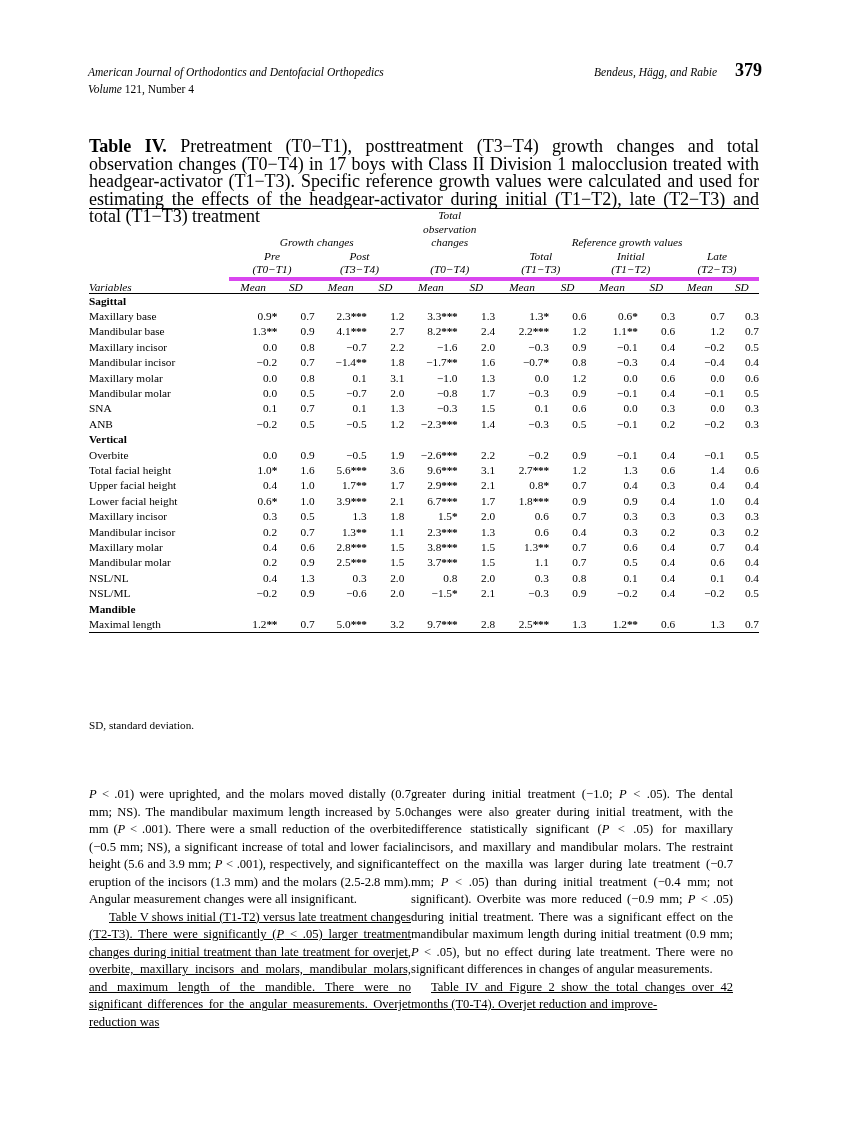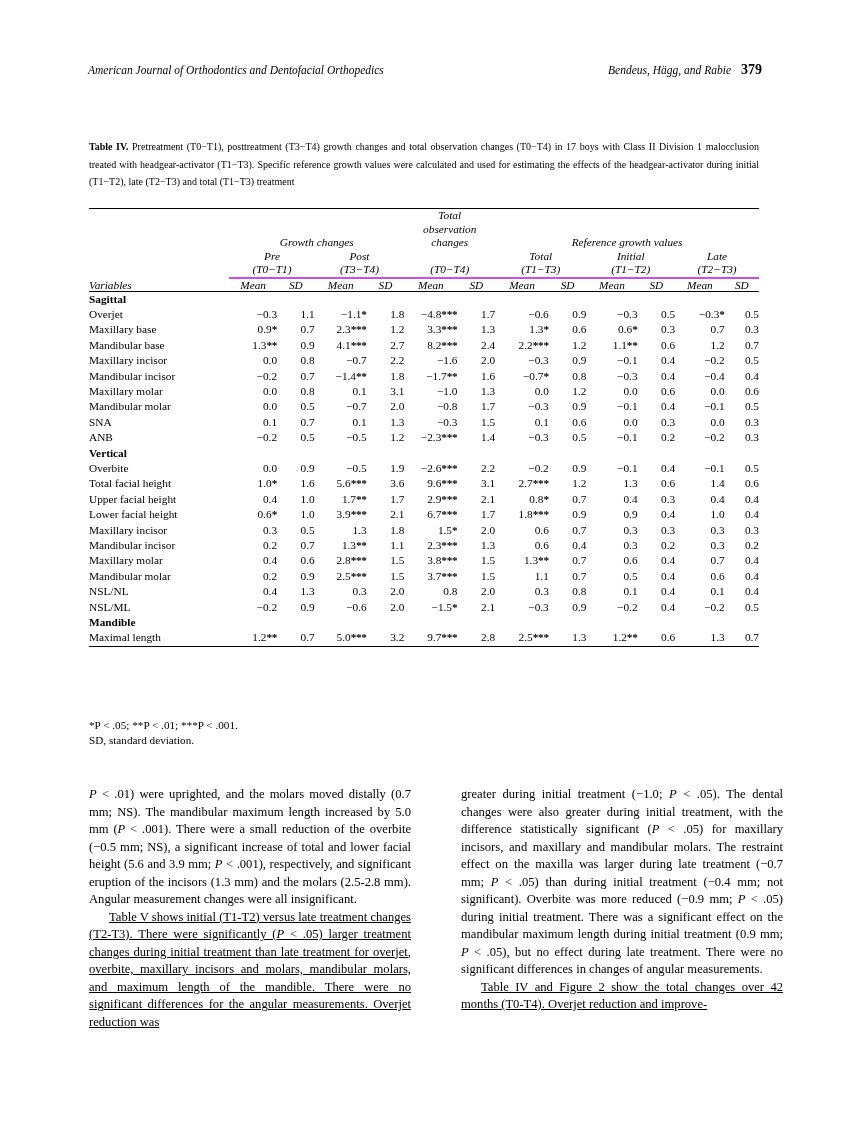--- a/index.html
+++ b/index.html
@@ -39,36 +39,36 @@
   .rh-left {
     font-style: italic;
     font-family: "Liberation Serif", serif;
   }
   .rh-right {
     font-style: italic;
   }
   .rh-page {
     font-style: normal;
     font-weight: bold;
-    font-size: 14px;
-    margin-left: 10px;
+    font-size: 18px;
+    margin-left: 18px;
   }
   .rh-vol {
     font-style: italic;
     margin-top: 1px;
   }
   .rh-vol .normal { font-style: normal; }
 
   
   .tbl-caption {
     position: absolute;
     left: 89px;
     top: 138px;
     width: 670px;
-    font-size: 10px;
+    font-size: 18px;
     line-height: 17.6px;
     text-align: justify;
   }
   .tbl-caption b { font-weight: bold; }
 
   
   .tbl-wrap {
     position: absolute;
     left: 89px;
     top: 208px;
@@ -79,21 +79,21 @@
     width: 670px;
     font-size: 11.3px;
   }
   table.data td, table.data th {
     padding: 0;
     vertical-align: bottom;
     font-weight: normal;
   }
 
   .rule-top { border-top: 1.6px solid #000; }
-  .rule-thin { border-top: 2px solid #d946ef; }
+  .rule-thin { border-top: 4px solid #d946ef; }
   .rule-bottom { border-bottom: 1.6px solid #000; }
 
   .grp-label {
     font-style: italic;
     text-align: center;
     font-size: 11.3px;
     line-height: 13.5px;
     padding-bottom: 2px;
   }
   .sub-label {
@@ -150,37 +150,38 @@
   
   .col {
     position: absolute;
     top: 786px;
     width: 322px;
     font-size: 12.6px;
     line-height: 17.5px;
     text-align: justify;
   }
   .col-left { left: 89px; }
-  .col-right { left: 461px; }
+  .col-right { left: 411px; }
   .col p { margin: 0; text-indent: 0; }
   .col p.indent { text-indent: 20px; text-decoration: underline; }
   .col i { font-style: italic; }
 </style>
 </head>
 <body>
 
 <div class="page">
 
   <div class="runhead">
     <div class="rh-row">
       <span class="rh-left">American Journal of Orthodontics and Dentofacial Orthopedics</span>
       <span>
         <span class="rh-right">Bendeus, Hägg, and Rabie</span><span class="rh-page">379</span>
       </span>
     </div>
+    <div class="rh-vol"><span>Volume</span><span class="normal"> 121, Number 4</span></div>
   </div>
 
   <div class="tbl-caption">
     <b>Table IV.</b>
     <span>Pretreatment (T0−T1), posttreatment (T3−T4) growth changes and total observation changes (T0−T4) in 17 boys with Class II Division 1 malocclusion treated with headgear-activator (T1−T3). Specific reference growth values were calculated and used for estimating the effects of the headgear-activator during initial (T1−T2), late (T2−T3) and total (T1−T3) treatment</span>
   </div>
 
   <div class="tbl-wrap">
     <table class="data">
       <colgroup>
@@ -281,35 +282,20 @@
             <td class="num rule-top"></td>
             <td class="num rule-top"></td>
             <td class="num rule-top"></td>
             <td class="num rule-top"></td>
             <td class="num rule-top"></td>
             <td class="num rule-top"></td>
             <td class="num rule-top"></td>
             <td class="num rule-top"></td>
           </tr>
           <tr class="datarow">
-            <td class="var">Overjet</td>
-            <td class="num">−0.3</td>
-            <td class="num">1.1</td>
-            <td class="num">−1.1<span class="star">*</span></td>
-            <td class="num">1.8</td>
-            <td class="num">−4.8<span class="star">***</span></td>
-            <td class="num">1.7</td>
-            <td class="num">−0.6</td>
-            <td class="num">0.9</td>
-            <td class="num">−0.3</td>
-            <td class="num">0.5</td>
-            <td class="num">−0.3<span class="star">*</span></td>
-            <td class="num" style="padding-right: 0px;">0.5</td>
-          </tr>
-          <tr class="datarow">
             <td class="var">Maxillary base</td>
             <td class="num">0.9<span class="star">*</span></td>
             <td class="num">0.7</td>
             <td class="num">2.3<span class="star">***</span></td>
             <td class="num">1.2</td>
             <td class="num">3.3<span class="star">***</span></td>
             <td class="num">1.3</td>
             <td class="num">1.3<span class="star">*</span></td>
             <td class="num">0.6</td>
             <td class="num">0.6<span class="star">*</span></td>
@@ -615,21 +601,20 @@
             <td class="num rule-bottom">1.2<span class="star">**</span></td>
             <td class="num rule-bottom">0.6</td>
             <td class="num rule-bottom">1.3</td>
             <td class="num rule-bottom" style="padding-right: 0px;">0.7</td>
           </tr>
         </tbody>
     </table>
   </div>
 
   <div class="footnotes">
-    <div class="fn1">*P &lt; .05; **P &lt; .01; ***P &lt; .001.</div>
     <div class="fn2">SD, standard deviation.</div>
   </div>
 
   <div class="col col-left" id="col-left">
       <p><i>P</i> &lt; .01) were uprighted, and the molars moved distally (0.7 mm; NS). The mandibular maximum length increased by 5.0 mm (<i>P</i> &lt; .001). There were a small reduction of the overbite (−0.5 mm; NS), a significant increase of total and lower facial height (5.6 and 3.9 mm; <i>P</i> &lt; .001), respectively, and significant eruption of the incisors (1.3 mm) and the molars (2.5-2.8 mm). Angular measurement changes were all insignificant.</p>
       <p class="indent">Table V shows initial (T1-T2) versus late treatment changes (T2-T3). There were significantly (<i>P</i> &lt; .05) larger treatment changes during initial treatment than late treatment for overjet, overbite, maxillary incisors and molars, mandibular molars, and maximum length of the mandible. There were no significant differences for the angular measurements. Overjet reduction was</p>
     </div>
   <div class="col col-right" id="col-right">
       <p>greater during initial treatment (−1.0; <i>P</i> &lt; .05). The dental changes were also greater during initial treatment, with the difference statistically significant (<i>P</i> &lt; .05) for maxillary incisors, and maxillary and mandibular molars. The restraint effect on the maxilla was larger during late treatment (−0.7 mm; <i>P</i> &lt; .05) than during initial treatment (−0.4 mm; not significant). Overbite was more reduced (−0.9 mm; <i>P</i> &lt; .05) during initial treatment. There was a significant effect on the mandibular maximum length during initial treatment (0.9 mm; <i>P</i> &lt; .05), but no effect during late treatment. There were no significant differences in changes of angular measurements.</p>
       <p class="indent">Table IV and Figure 2 show the total changes over 42 months (T0-T4). Overjet reduction and improve-</p>

